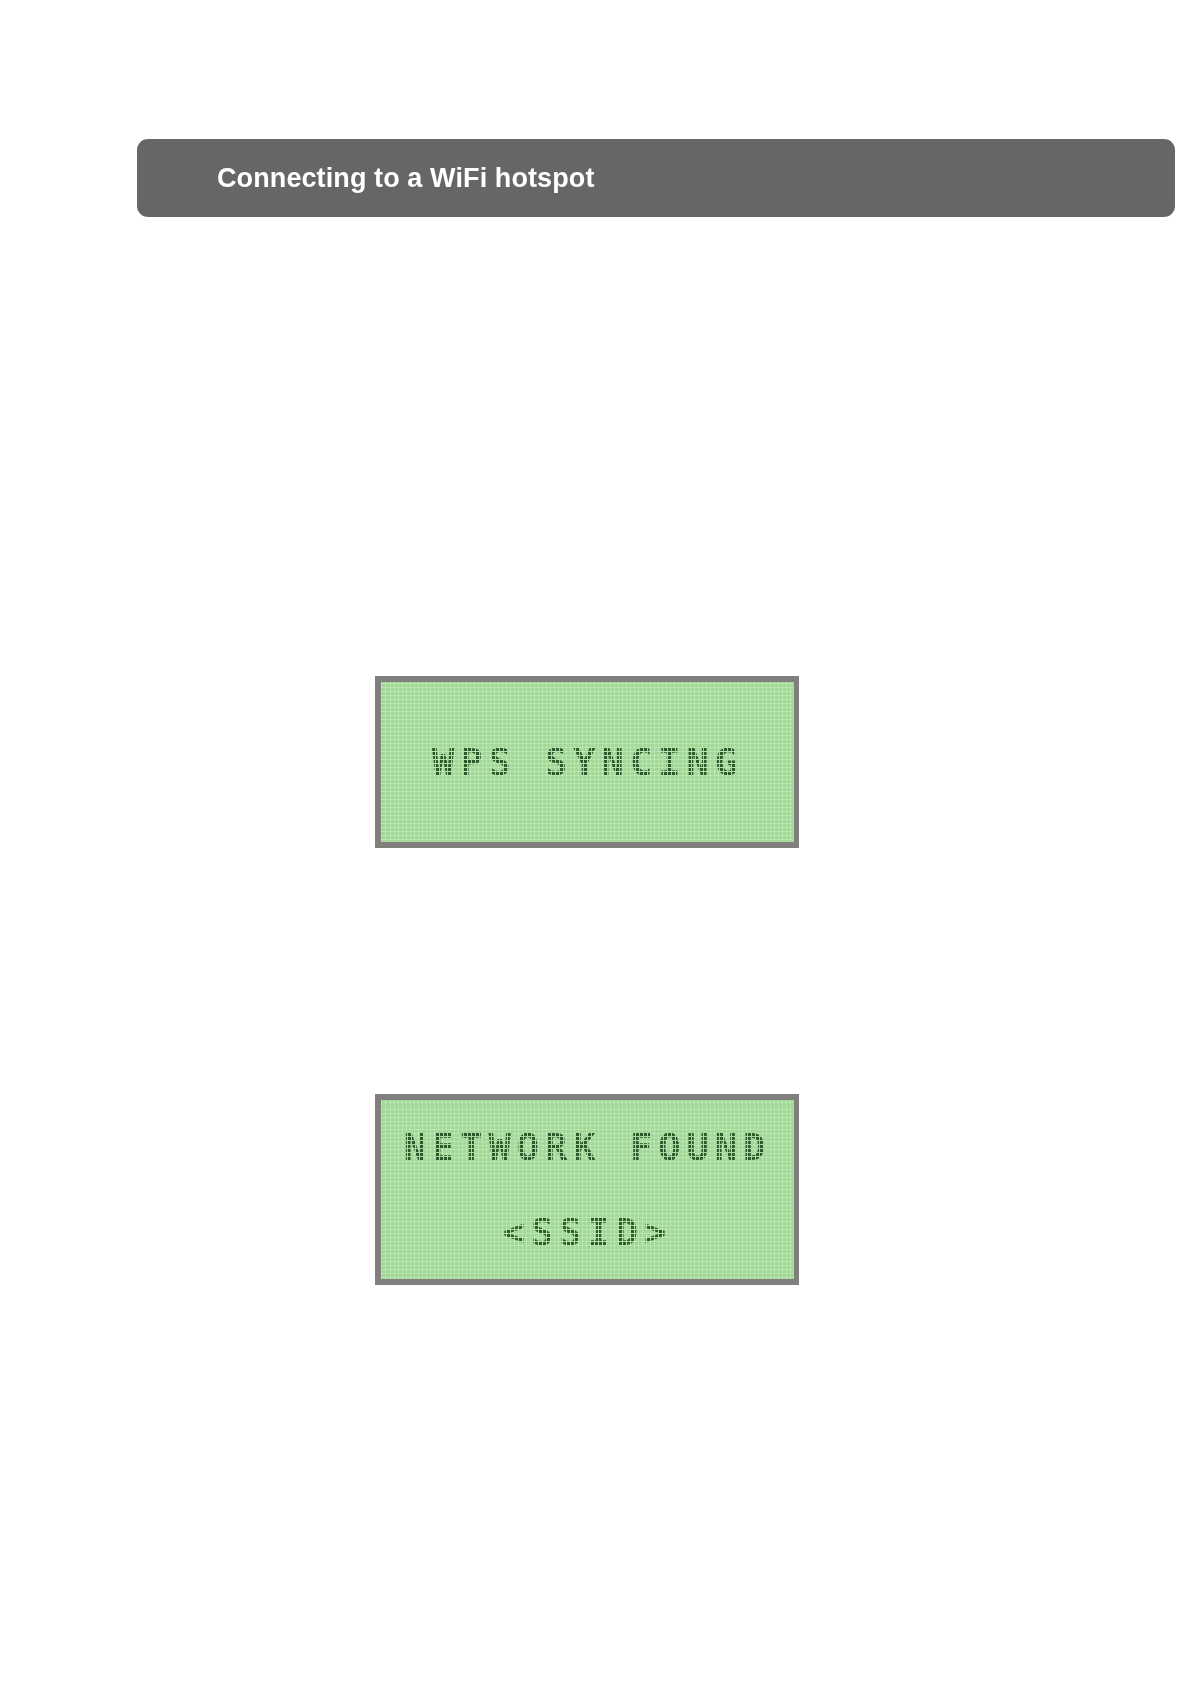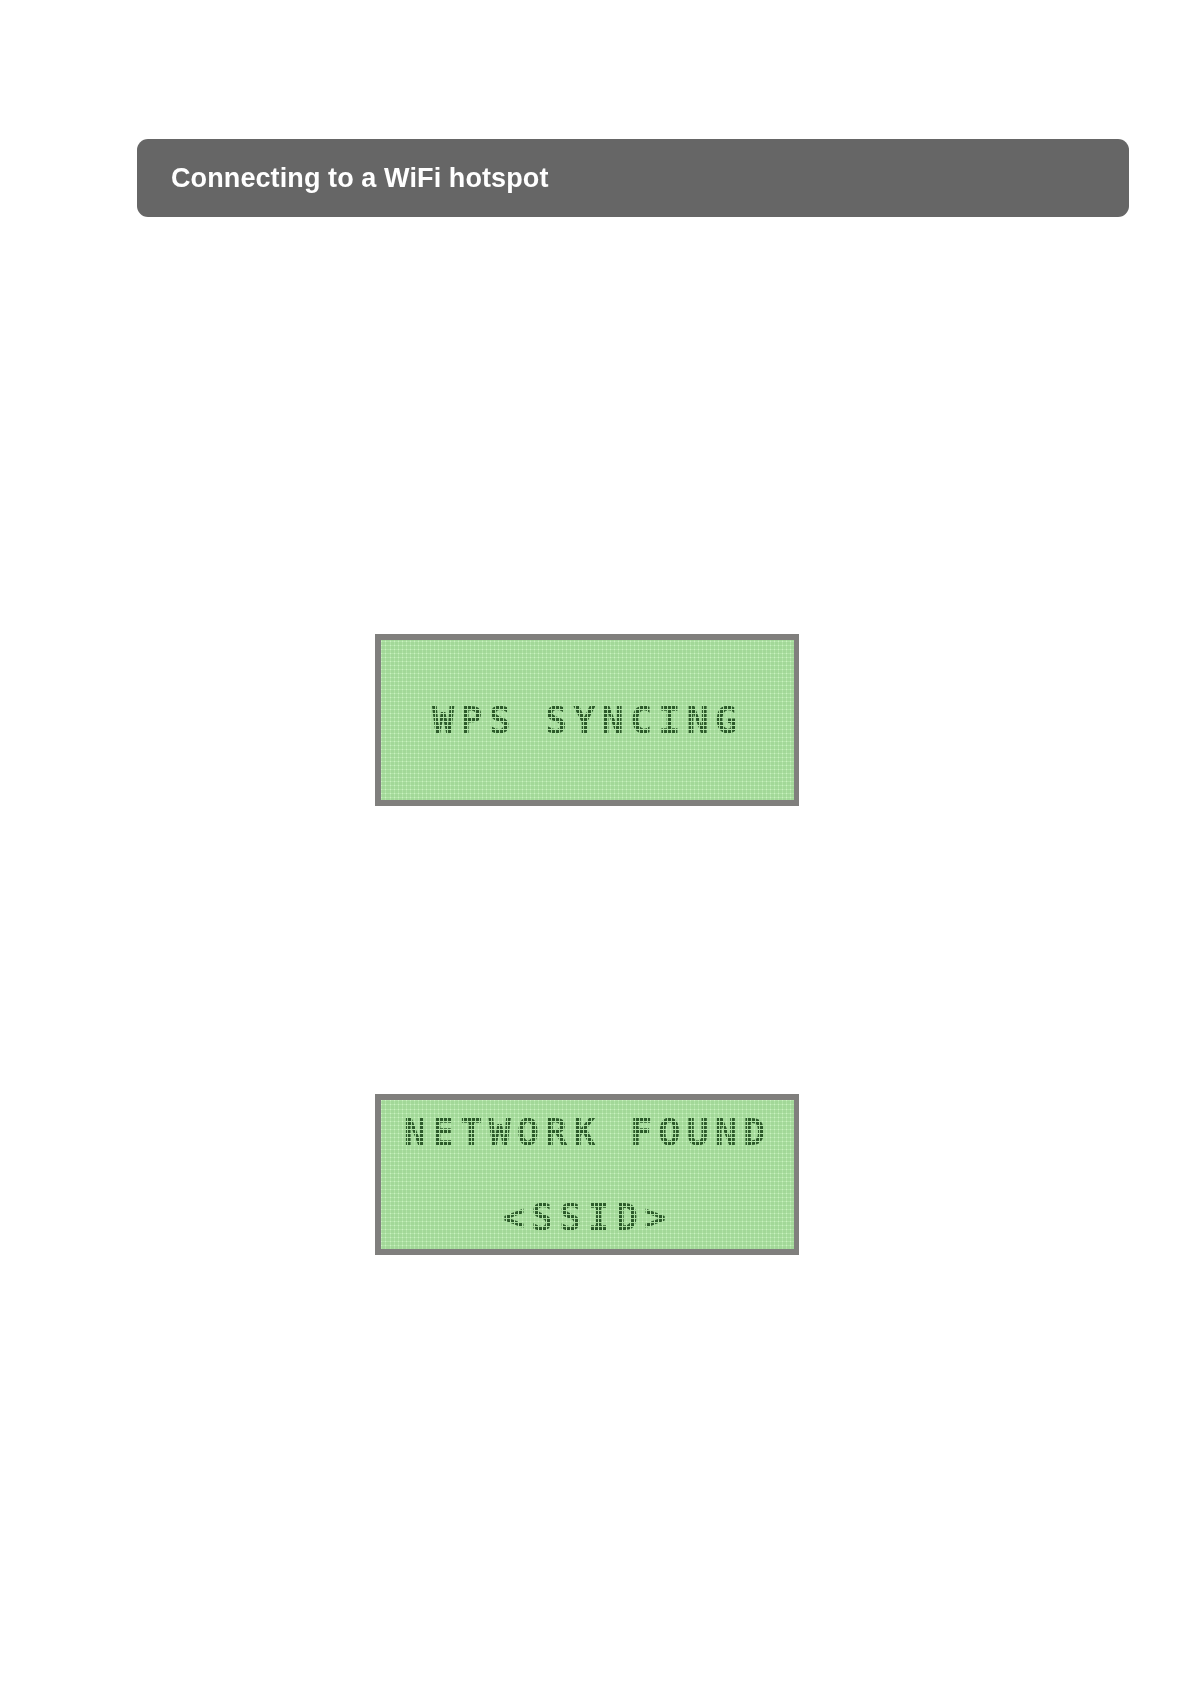--- a/index.html
+++ b/index.html
@@ -19,20 +19,21 @@
   .page-banner {
     position: absolute;
     left: 137px;
     top: 139px;
     width: 992px;
     height: 78px;
     background: #666666;
     border-radius: 11px;
     display: flex;
     align-items: center;
+    padding-left: 46px;
   }
   .page-banner-title {
     color: #ffffff;
     font-size: 27px;
     font-weight: bold;
     letter-spacing: 0.1px;
     padding-left: 34px;
     line-height: 1;
     white-space: nowrap;
   }
@@ -97,30 +98,30 @@
     mask-image:
       repeating-linear-gradient(to right, #000 0 3px, transparent 3px 4px),
       repeating-linear-gradient(to bottom, #000 0 3px, transparent 3px 4px);
     mask-composite: intersect;
   }
   .lcd-line.gap { margin-top: 48px; }
 
   
   #lcd-wps {
     left: 375px;
-    top: 634px;
+    top: 676px;
     width: 424px;
     height: 172px;
   }
   
   #lcd-network {
     left: 375px;
     top: 1094px;
     width: 424px;
-    height: 161px;
+    height: 191px;
   }
 </style>
 </head>
 <body>
 
 <div class="page-banner">
   <div class="page-banner-title">Connecting to a WiFi hotspot</div>
 </div>
 
 <div class="lcd-module" id="lcd-wps">

